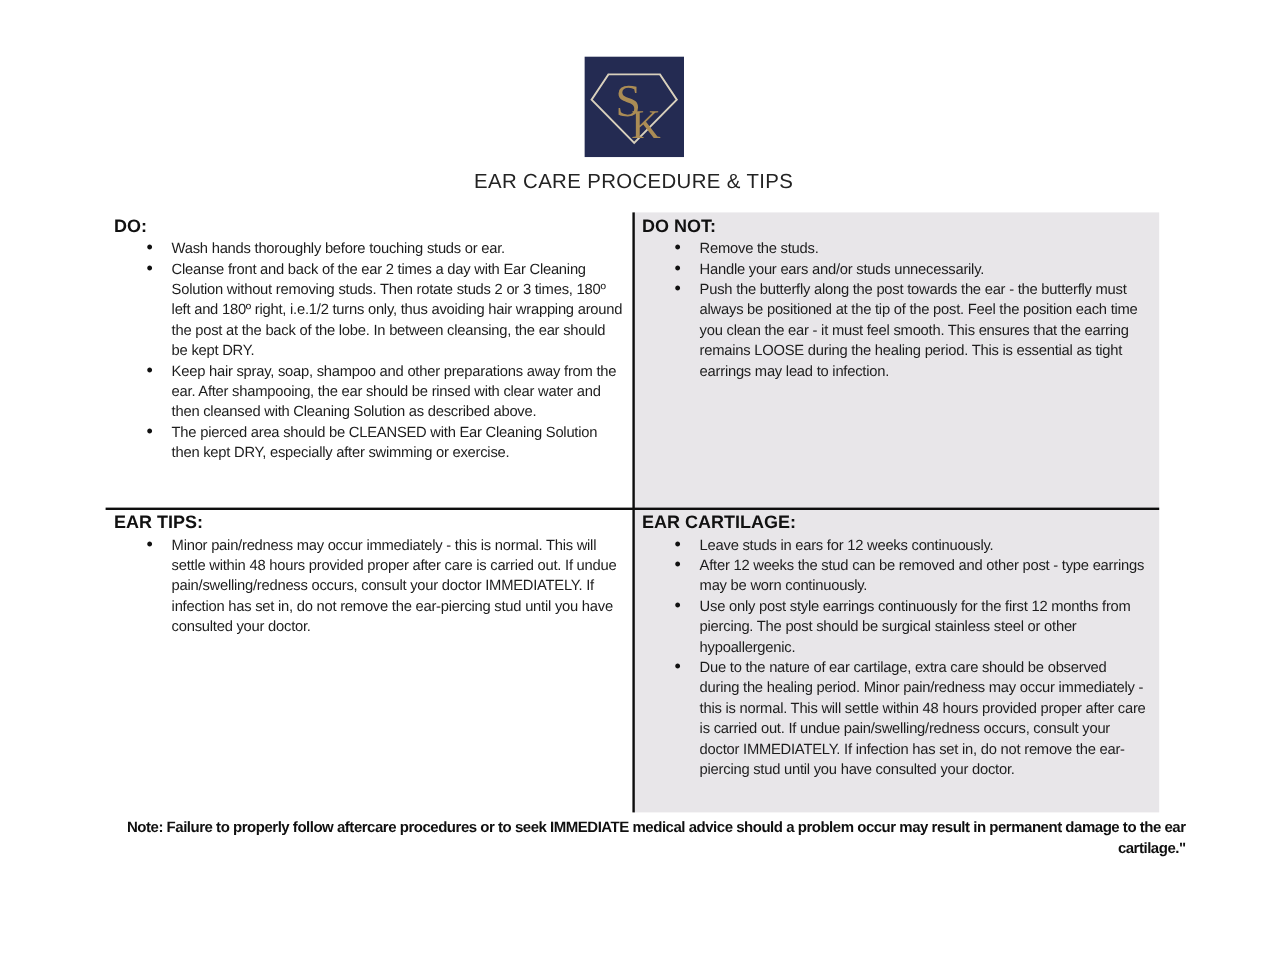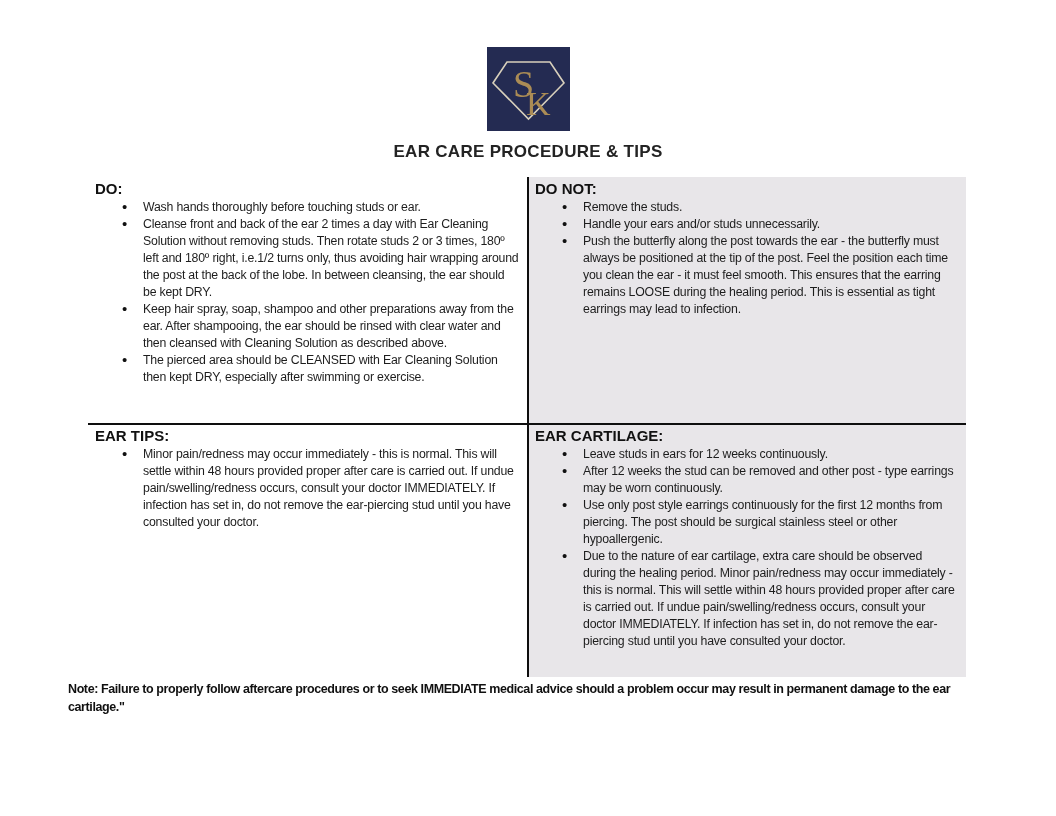--- a/index.html
+++ b/index.html
@@ -11,21 +11,21 @@
   
   .logo { position:absolute; left:487px; top:47px; width:83px; height:84px; }
   .logo svg { display:block; width:100%; height:100%; }
   .logo-square { fill:var(--logo-bg,#242b52); }
   .logo-diamond { fill:none; stroke:var(--logo-outline,#d8d0bc); stroke-width:1.6; }
   .logo-letter { fill:var(--logo-letter,#ab8c55); font-family:"Liberation Serif", serif; }
 
   
   .title {
     position:absolute; left:0; top:142px; width:100%; margin:0; text-align:center;
-    font-size:17px; font-weight:bold; color:#232323; letter-spacing:0.3px;
+    font-size:17px; font-weight:normal; color:#232323; letter-spacing:0.3px;
   }
 
   
   .care-table {
     position:absolute; left:88px; top:177px; width:878px; height:500px;
     display:grid; grid-template-columns:440px 438px; grid-template-rows:247px 253px;
   }
   .cell { padding:4px 8px 0 7px; box-sizing:border-box; overflow:hidden; }
   .cell.shaded { background:var(--shade,#e8e6e9); }
   .cell h2 { margin:0; font-size:15px; font-weight:bold; color:#111111; line-height:16px; }
@@ -35,21 +35,21 @@
     letter-spacing:-0.2px; color:#1d1d1d;
   }
   .cell li::before {
     content:"\2022"; position:absolute; left:27px; top:-1px; font-size:15px; color:#111;
   }
   .v-divider { position:absolute; left:439px; top:0; width:2px; height:500px; background:#0e0e0e; }
   .h-divider { position:absolute; left:0; top:246px; width:878px; height:2px; background:#0e0e0e; }
 
   
   .note {
-    position:absolute; left:68px; top:680px; width:920px; margin:0; text-align:left;
+    position:absolute; left:68px; top:680px; width:920px; margin:0; text-align:right;
     font-size:12.5px; font-weight:bold; letter-spacing:-0.4px; line-height:18px; color:#101010;
   }
 </style>
 </head>
 <body>
 
 <div class="page">
 
   <div class="logo">
     <svg viewBox="0 0 83 84" aria-hidden="true">

